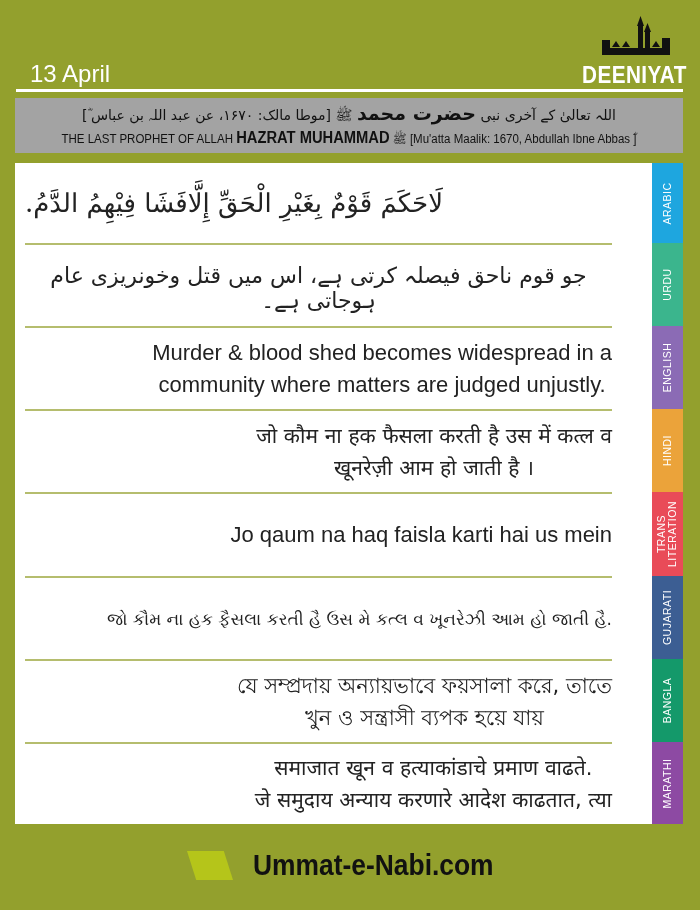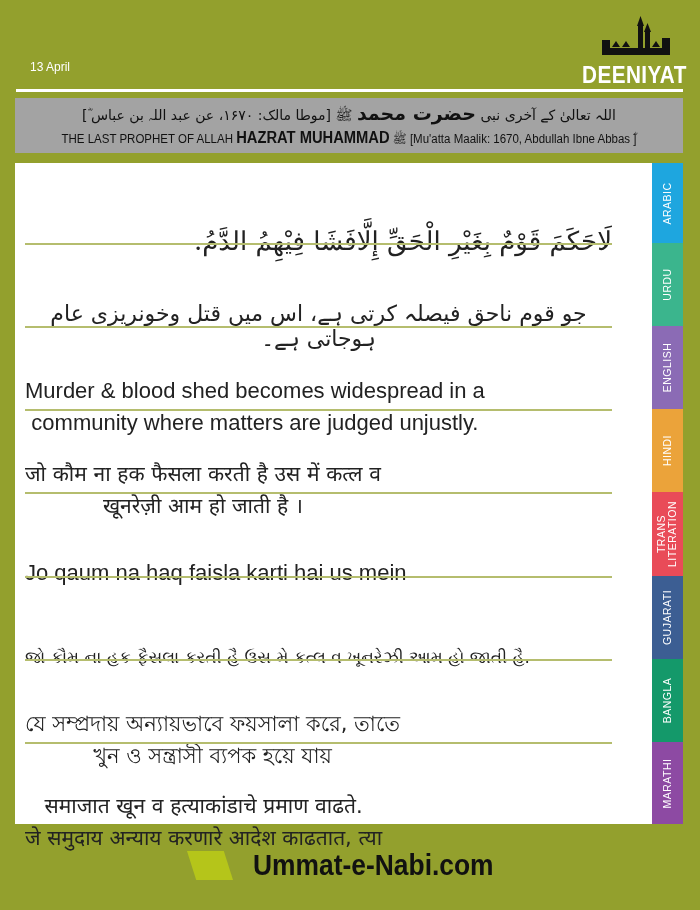--- a/index.html
+++ b/index.html
@@ -1,28 +1,28 @@
 <!DOCTYPE html>
 <html><head>
 <meta charset="utf-8">
 <style>
   html, body { margin:0; padding:0; }
   body { width:700px; height:910px; background:#93a02d; position:relative; overflow:hidden; font-family:"DejaVu Sans", sans-serif; }
-  .date { position:absolute; left:30px; top:60px; color:#fff; font-size:12px; font-family:"Liberation Sans", sans-serif; }
+  .date { position:absolute; left:30px; top:60px; color:#fff; font-size:24px; font-family:"Liberation Sans", sans-serif; }
   .top-rule { position:absolute; left:16px; top:89px; width:667px; height:3px; background:#fff; }
   .logo { position:absolute; left:570px; top:14px; width:120px; height:74px; }
   .logo-mark { position:absolute; left:20px; top:0; width:90px; height:50px; }
   .logo-text { position:absolute; left:12px; top:48px; font-family:"Liberation Sans", sans-serif; font-weight:bold; font-size:23px; color:#fff; letter-spacing:0.5px; transform:scaleX(0.9); transform-origin:left; }
   .header { position:absolute; left:15px; top:98px; width:668px; height:55px; background:#a3a3a3; text-align:center; }
   .header .urdu { font-size:14px; margin-top:4px; direction:rtl; font-family:"DejaVu Sans", sans-serif; color:#111; }
   .header .urdu b { font-size:19px; }
   .header .eng { font-family:"Liberation Sans", sans-serif; font-size:12.5px; color:#111; margin-top:2px; transform:scaleX(0.92); }
   .header .eng b { font-size:16px; }
   .panel { position:absolute; left:15px; top:163px; width:637px; height:661px; background:#fff; }
-  .row { position:absolute; left:25px; width:587px; display:flex; align-items:center; justify-content:flex-start; text-align:center; color:#222;margin-top:38px; }
+  .row { position:absolute; left:25px; width:587px; display:flex; align-items:center; justify-content:flex-end; text-align:center; color:#222; }
   .sep { position:absolute; left:25px; width:587px; height:2px; background:#b5bd6e; }
   .arabic { font-size:26px; direction:rtl; font-family:"DejaVu Serif", serif; }
   .urdu-row { font-size:22px; direction:rtl; font-family:"DejaVu Sans", sans-serif; }
   .eng-row { font-size:22px; line-height:32px; font-family:"Liberation Sans", sans-serif; }
   .indic { font-size:21px; line-height:32px; font-family:"DejaVu Sans", sans-serif; }
   .guj { font-size:17px; font-family:"DejaVu Sans", sans-serif; }
   .tab { position:absolute; left:652px; width:31px; display:flex; align-items:center; justify-content:center; }
   .tab span { transform:rotate(-90deg); white-space:nowrap; color:#fff; font-family:"Liberation Sans", sans-serif; font-size:10.5px; letter-spacing:0.5px; text-align:center; line-height:11px; }
   .footer { position:absolute; left:0; top:830px; width:596px; height:80px; }
   .footer .para { position:absolute; left:187px; top:21px; width:46px; height:29px; background:#b5c51a; clip-path:polygon(0 0, 80% 0, 100% 100%, 20% 100%); }

